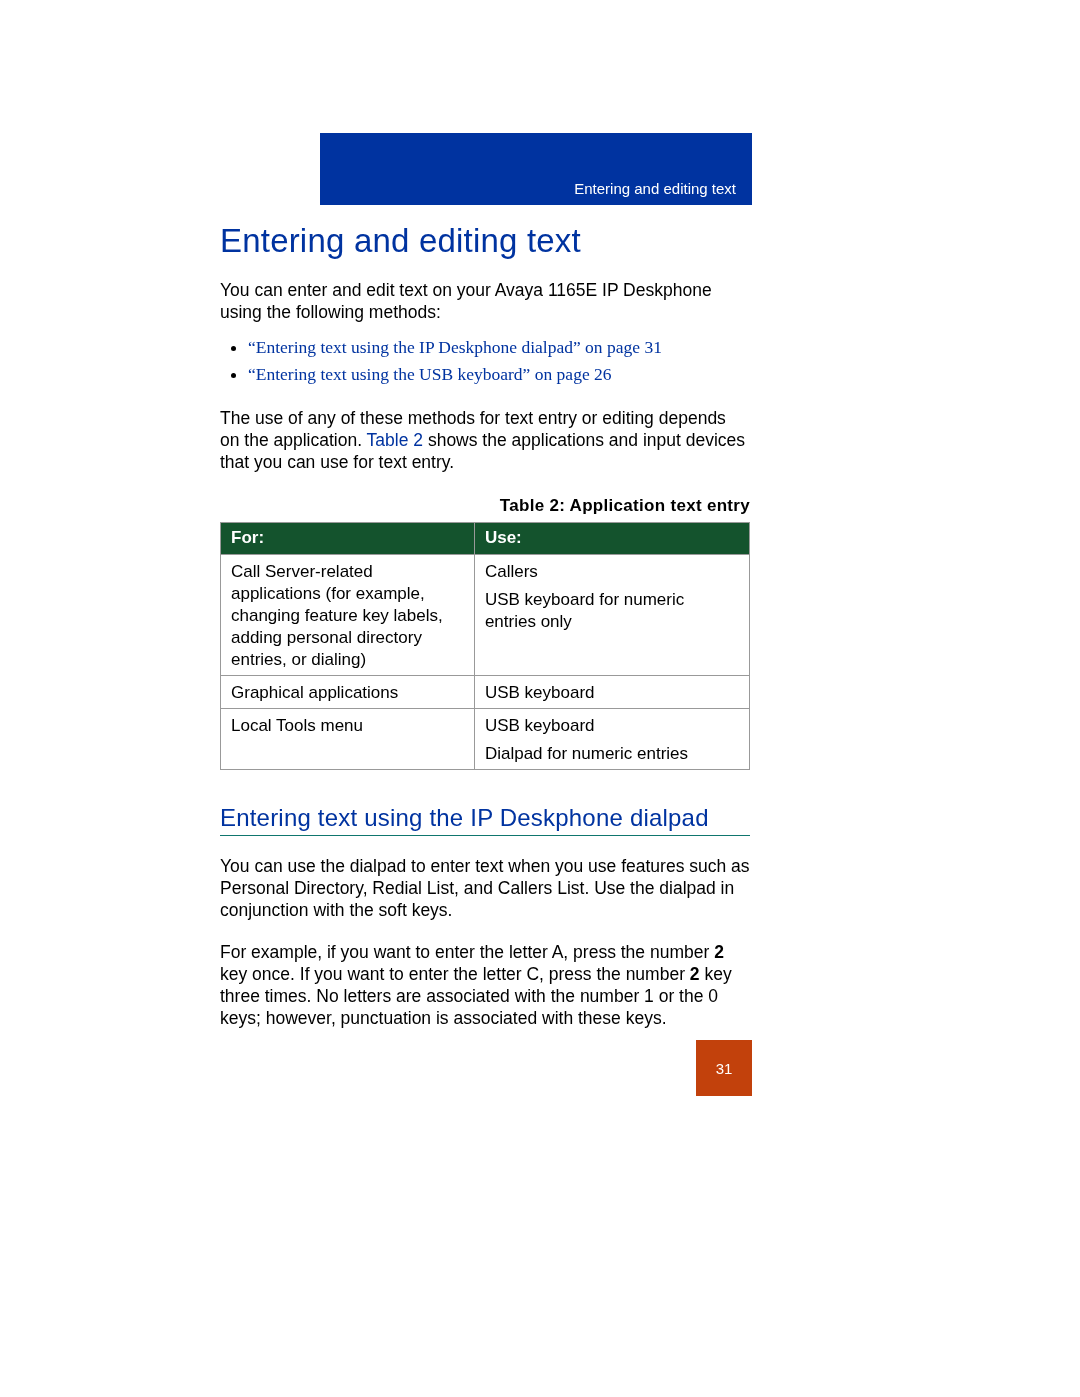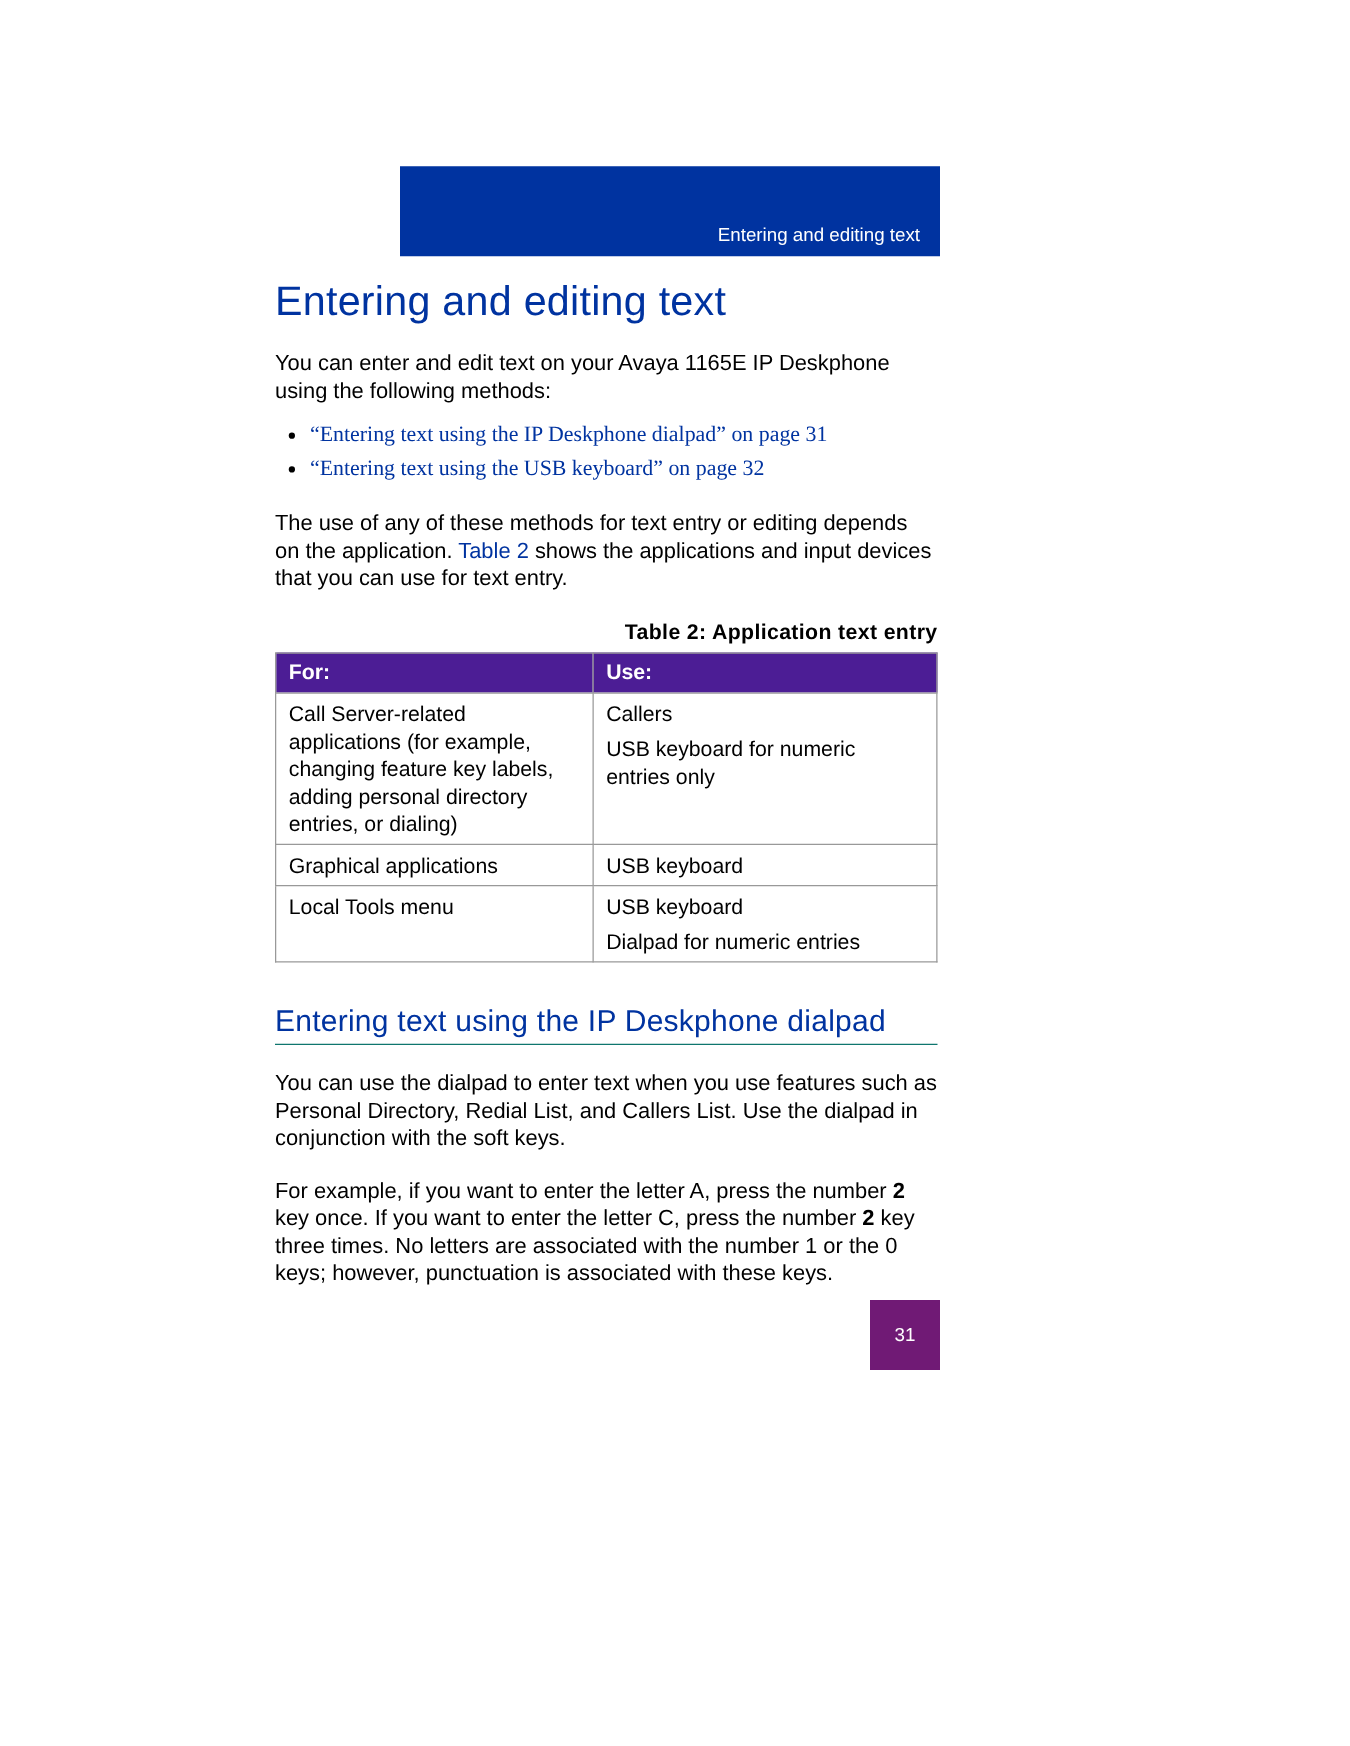--- a/index.html
+++ b/index.html
@@ -70,21 +70,21 @@
     margin: 22px 0 6px 0;
     letter-spacing: 0.3px;
     text-align: right;
   }
   table.app-table {
     border-collapse: collapse;
     width: 100%;
     font-size: 17px;
   }
   table.app-table th {
-    background: #4c1d95;
+    background: #14532d;
     color: #fff;
     text-align: left;
     font-weight: bold;
     padding: 5px 10px 6px 10px;
     border: 1px solid #999;
   }
   table.app-table td {
     border: 1px solid #999;
     padding: 6px 10px 4px 10px;
     vertical-align: top;
@@ -110,21 +110,21 @@
     line-height: 1.25;
     margin: 20px 0 0 0;
   }
   .para b { font-weight: bold; }
   .footer-tab {
     position: absolute;
     left: 696px;
     top: 1040px;
     width: 56px;
     height: 56px;
-    background: #701a75;
+    background: #c2410c;
     color: #fff;
     display: flex;
     align-items: center;
     justify-content: center;
     font-size: 15px;
   }
 </style>
 </head>
 <body>
 
@@ -135,21 +135,21 @@
   </div>
 
   <div class="content">
 
     <h1 class="main-title">Entering and editing text</h1>
 
     <p class="body-text">You can enter and edit text on your Avaya 1165E IP Deskphone using the following methods:</p>
 
     <ul class="link-list">
       <li><span class="xref">“Entering text using the IP Deskphone dialpad” on page 31</span></li>
-      <li><span class="xref">“Entering text using the USB keyboard” on page 32</span></li>
+      <li><span class="xref">“Entering text using the USB keyboard” on page 26</span></li>
     </ul>
 
     <p class="body-text">
       <span>The use of any of these methods for text entry or editing depends on the application. </span><span class="inline-xref">Table 2</span><span> shows the applications and input devices that you can use for text entry.</span>
     </p>
 
     <div class="table-caption">Table 2: Application text entry</div>
 
     <table class="app-table">
       <colgroup>

